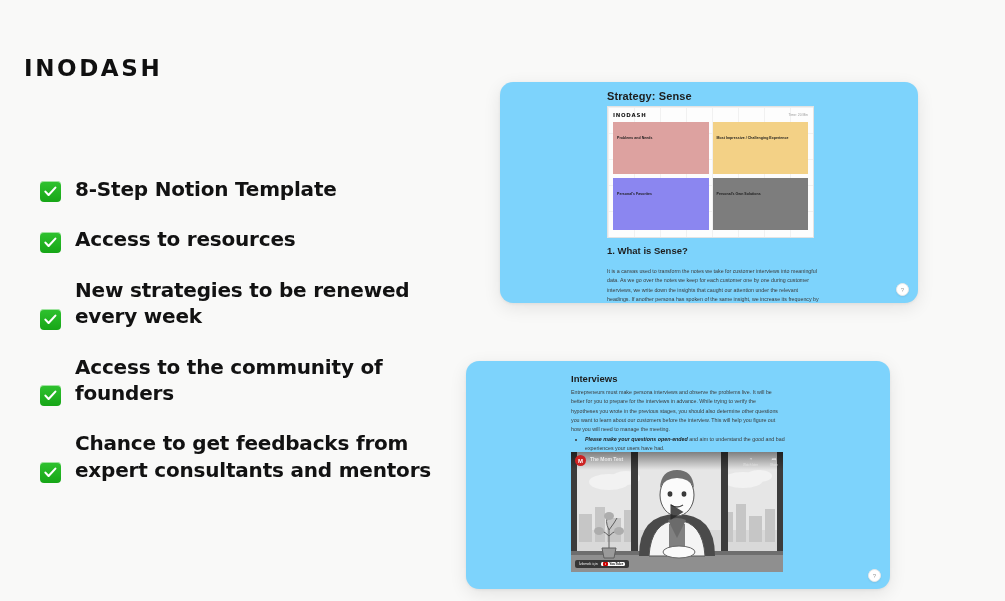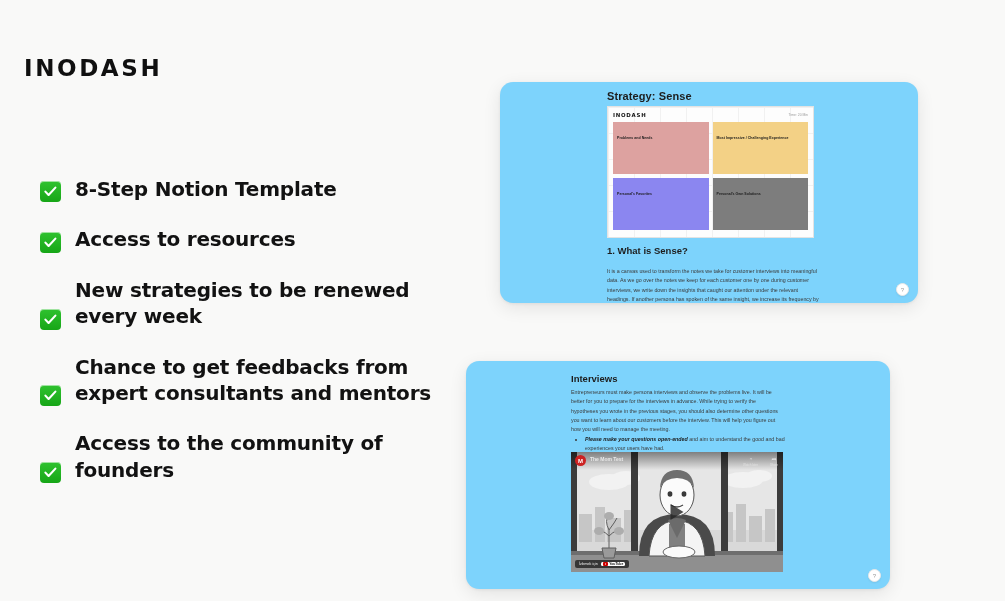--- a/index.html
+++ b/index.html
@@ -188,30 +188,30 @@
       </span>
       <span class="feature-label">New strategies to be renewed every week</span>
     </div>
 
     <div class="feature">
       <span class="check">
         <svg width="15" height="15" viewBox="0 0 15 15">
             <path d="M2.4 7.6 L5.6 11 L12.4 3.6" stroke="#ffffff" stroke-width="2.1" fill="none" stroke-linecap="round" stroke-linejoin="round"></path>
           </svg>
       </span>
+      <span class="feature-label">Access to the community of founders</span>
+    </div>
+
+    <div class="feature">
+      <span class="check">
+        <svg width="15" height="15" viewBox="0 0 15 15">
+            <path d="M2.4 7.6 L5.6 11 L12.4 3.6" stroke="#ffffff" stroke-width="2.1" fill="none" stroke-linecap="round" stroke-linejoin="round"></path>
+          </svg>
+      </span>
       <span class="feature-label">Chance to get feedbacks from expert consultants and mentors</span>
-    </div>
-
-    <div class="feature">
-      <span class="check">
-        <svg width="15" height="15" viewBox="0 0 15 15">
-            <path d="M2.4 7.6 L5.6 11 L12.4 3.6" stroke="#ffffff" stroke-width="2.1" fill="none" stroke-linecap="round" stroke-linejoin="round"></path>
-          </svg>
-      </span>
-      <span class="feature-label">Access to the community of founders</span>
     </div>
 
   </div>
 
   <div class="card" id="card-sense">
 
     <div style="position:absolute;left:107px;top:8px;" class="card-title">Strategy: Sense</div>
 
     <div class="canvas-box">
       <div class="canvas-head">

